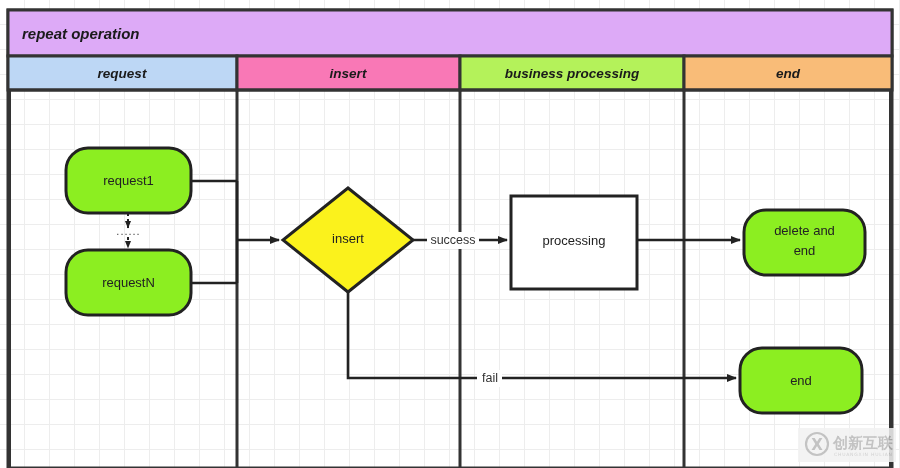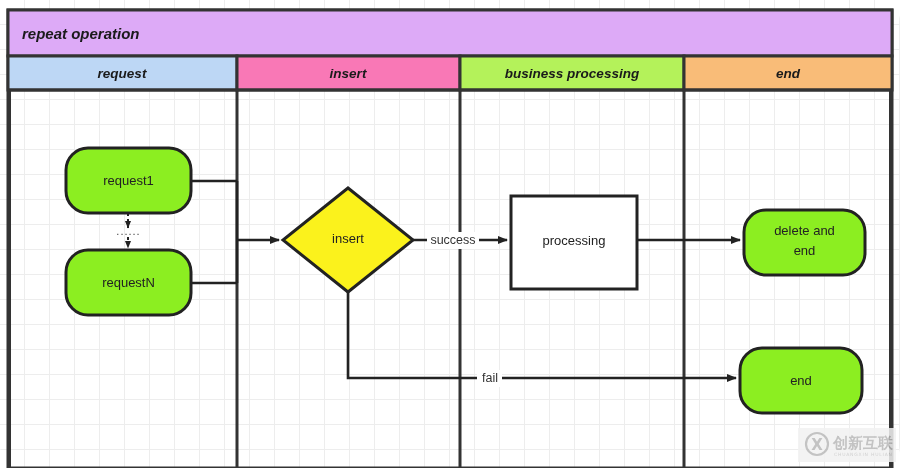--- a/index.html
+++ b/index.html
@@ -16,21 +16,20 @@
   #canvas {
     position: relative;
     width: 900px;
     height: 468px;
     background-color: #ffffff;
     background-image:
       linear-gradient(to right, #ededed 1px, transparent 1px),
       linear-gradient(to bottom, #ededed 1px, transparent 1px);
     background-size: 25px 25px;
     background-position: -1px -1px;
-    border-radius: 22px;
   }
   #diagram-svg {
     position: absolute;
     left: 0;
     top: 0;
     width: 900px;
     height: 468px;
   }
   .lane-title-text,
   .lane-header-text {

